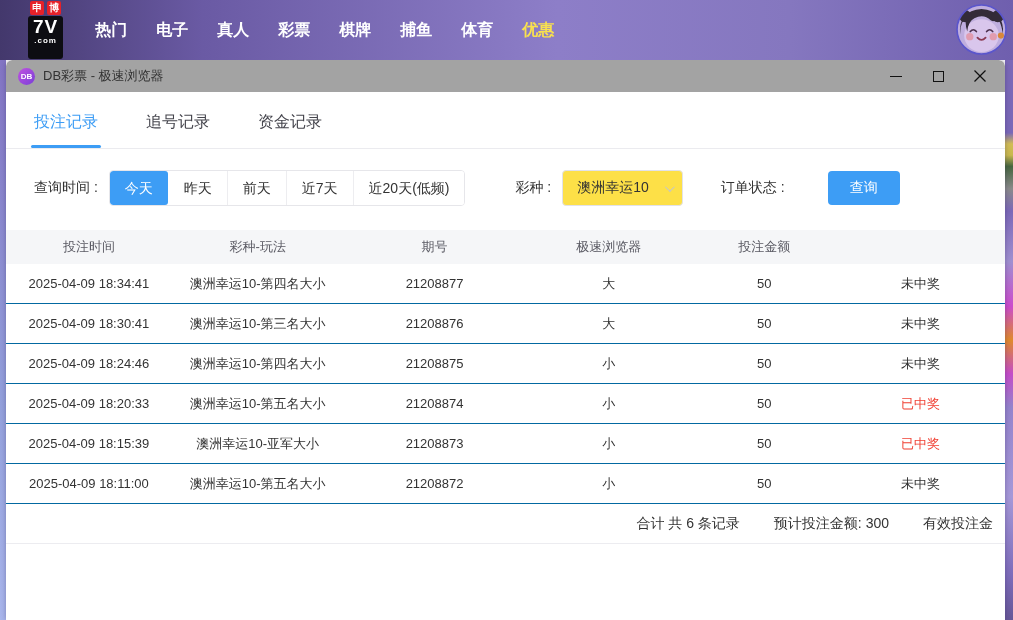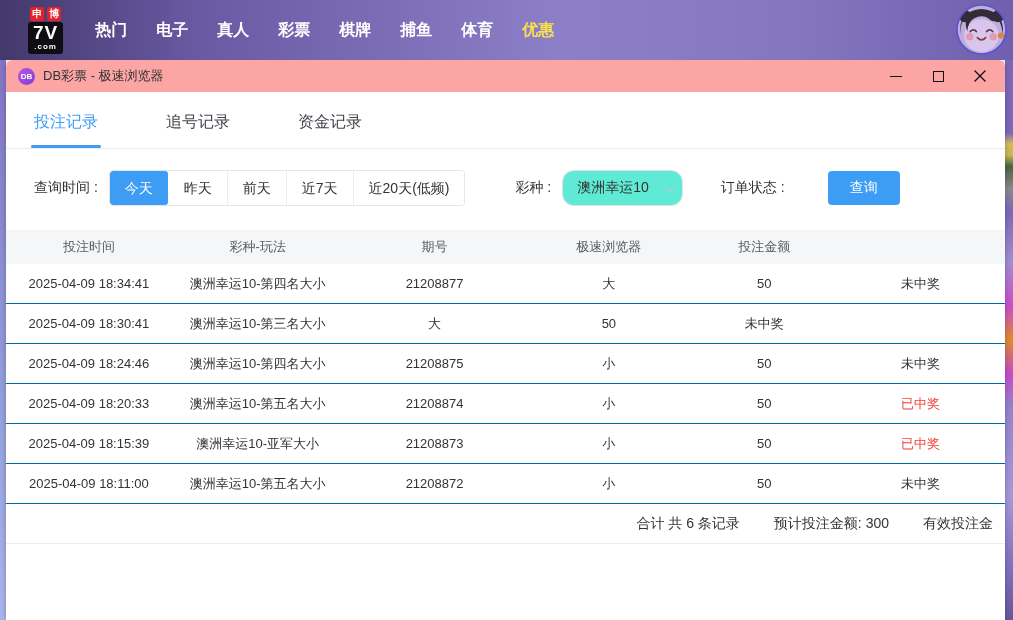--- a/index.html
+++ b/index.html
@@ -7,72 +7,72 @@
     font-family:"Liberation Sans","DejaVu Sans",sans-serif}
 
   
   .topbar{position:absolute;top:0;left:0;width:1013px;height:60px;
     background:linear-gradient(90deg,#43386c 0%,#6a5aa4 20%,#8d7ec8 55%,#8577bf 78%,#6f5fae 100%);
     display:flex;align-items:center;z-index:1}
   .logo{margin-left:28px;display:flex;flex-direction:column;align-items:center;cursor:pointer}
   .logo-badges{display:flex;gap:3px;margin-bottom:1px}
   .logo-badge{width:14px;height:14px;background:#e62129;color:#fff;font-size:10px;line-height:14px;
     text-align:center;border-radius:2px;font-weight:700}
-  .logo-box{background:#0d0d12;border-radius:3px;padding:1px 5px 3px;text-align:center}
+  .logo-box{background:#0d0d12;border-radius:3px;padding:1px 5px 14px;text-align:center}
   .logo-main{color:#fff;font-weight:800;font-size:19px;line-height:19px;letter-spacing:1px}
   .logo-sub{color:#fff;font-size:8px;line-height:8px;font-weight:700;letter-spacing:1px;margin-top:1px}
   .top-nav{display:flex;gap:29px;margin-left:32px}
   .nav-item{color:#fff;font-size:16px;font-weight:700;cursor:pointer}
   .avatar{position:absolute;right:6px;top:4px;width:51px;height:51px;cursor:pointer}
 
   
   .edge-left{position:absolute;left:0;top:60px;width:6px;height:560px;
     background:linear-gradient(180deg,#8375c4,#93a0dc 60%,#a9b6ec)}
   .edge-right{position:absolute;right:0;top:60px;width:8px;height:560px;
     background:linear-gradient(180deg,#7a68b8 0%,#7a68b8 13%,#d2bd55 15%,#c8b84e 17%,#46663f 19%,
       #8a8a8a 23%,#7b68b8 27%,#9f8fd0 36%,#cb4ccc 44%,#e08a2c 50%,#c44cc8 56%,#9483cc 62%,
       #a598d8 78%,#7d6cba 92%,#675797 100%)}
 
   
   .browser{position:absolute;left:6px;top:60px;width:999px;height:560px;background:#fff;
     border-radius:6px 6px 0 0;overflow:hidden;box-shadow:0 0 5px rgba(40,30,80,.35)}
-  .titlebar{height:32px;background:#fca5a5;display:flex;align-items:center;padding:0 4px 0 12px;
+  .titlebar{height:32px;background:#a3a3a3;display:flex;align-items:center;padding:0 4px 0 12px;
     border-radius:6px 6px 0 0}
   .favicon{width:17px;height:17px;border-radius:50%;background:linear-gradient(135deg,#c052e0,#7a3fd8);
     color:#fff;font-size:8px;font-weight:700;display:flex;align-items:center;justify-content:center;
     margin-right:8px;flex:none}
   .win-title{font-size:13px;color:#333}
   .win-controls{margin-left:auto;display:flex}
   .win-btn{width:42px;height:32px;display:flex;align-items:center;justify-content:center;cursor:pointer}
   .glyph-min{width:12px;height:0;border-top:1.2px solid #111}
   .glyph-max{width:11px;height:11px;border:1.2px solid #111}
 
   .urlbar{height:26px;background:#fff;border-bottom:1px solid #d9d9d9;display:flex;align-items:center;
     padding:0 10px}
   .lock{margin:0 9px 0 5px;flex:none}
   .url-text{font-size:14.5px;color:#2a2a2a;white-space:nowrap;overflow:hidden;letter-spacing:.1px}
 
   
   .content{height:501px;background:#fff}
-  .tabs{display:flex;gap:68px;padding:20px 0 0 28px;border-bottom:1px solid #ebebef}
+  .tabs{display:flex;gap:48px;padding:20px 0 0 28px;border-bottom:1px solid #ebebef}
   .tab{font-size:16px;color:#45454d;padding-bottom:15px;position:relative;cursor:pointer}
   .tab.active{color:#3d9df5}
   .tab.active::after{content:"";position:absolute;left:-3px;right:-3px;bottom:0;height:3px;
     border-radius:2px;background:#3d9df5}
 
   .filters{display:flex;align-items:center;padding:21px 28px 24px;font-size:14px;color:#333}
   .flabel{margin-right:11px}
   .btn-group{display:flex;border:1px solid #e6e6ea;border-radius:4px;overflow:hidden;background:#fff;
     height:36px;align-items:stretch}
   .bg-btn{padding:0 15px;line-height:34px;font-size:14px;color:#333;cursor:pointer;background:#fff}
   .bg-btn + .bg-btn{border-left:1px solid #ededf0}
   .bg-btn.active{background:#3d9df5;color:#fff;border-radius:3px}
   .bg-btn.active + .bg-btn{border-left-color:transparent}
-  .select{display:flex;align-items:center;border:1px solid #e2e2e8;border-radius:12px;height:36px;
-    padding:0 10px 0 14px;color:#333;cursor:pointer;background:#5eead4}
+  .select{display:flex;align-items:center;border:1px solid #e2e2e8;border-radius:4px;height:36px;
+    padding:0 10px 0 14px;color:#333;cursor:pointer;background:#fde047}
   .select .val{font-size:14px}
   .caret{width:7px;height:7px;border-right:1.5px solid #c2c6cc;border-bottom:1.5px solid #c2c6cc;
     transform:rotate(45deg) translateY(-2px);margin-left:16px}
   .ml-lot{margin-left:50px}.ml-st{margin-left:38px}
   .query-btn{margin-left:32px;width:72px;height:34px;background:#3d9df5;color:#fff;border:none;
     border-radius:4px;font-size:14px;cursor:pointer;font-family:inherit}
 
   .trow{display:grid;grid-template-columns:16.6% 17.2% 18.2% 16.7% 14.4% 16.9%;
     align-items:center;text-align:center}
   .thead{background:#f5f6f8;height:34px;color:#5a5a63;font-size:13px}
@@ -193,20 +193,21 @@
           <span>2025-04-09 18:34:41</span>
           <span>澳洲幸运10-第四名大小</span>
           <span>21208877</span>
           <span>大</span>
           <span>50</span>
           <span style="color: rgb(51, 51, 51);">未中奖</span>
         </div>
         <div class="trow">
           <span>2025-04-09 18:30:41</span>
           <span>澳洲幸运10-第三名大小</span>
+          <span>21208876</span>
           <span>大</span>
           <span>50</span>
           <span style="color: rgb(51, 51, 51);">未中奖</span>
         </div>
         <div class="trow">
           <span>2025-04-09 18:24:46</span>
           <span>澳洲幸运10-第四名大小</span>
           <span>21208875</span>
           <span>小</span>
           <span>50</span>

